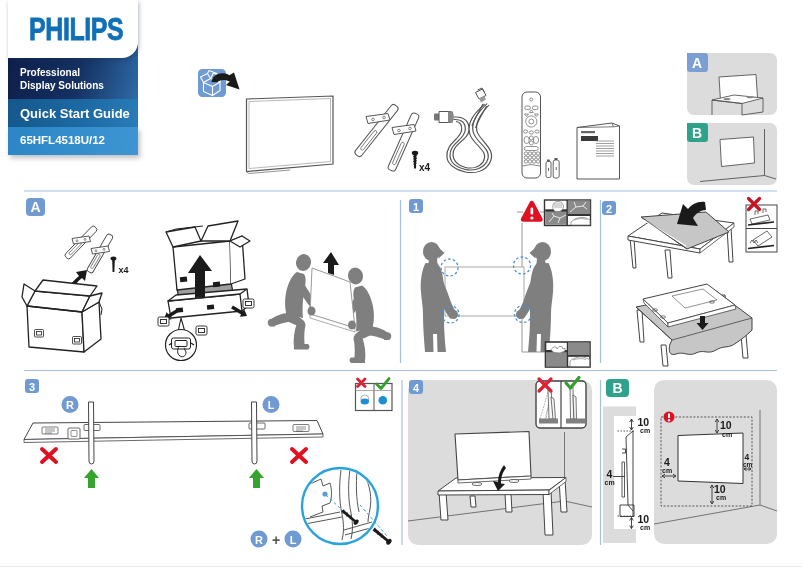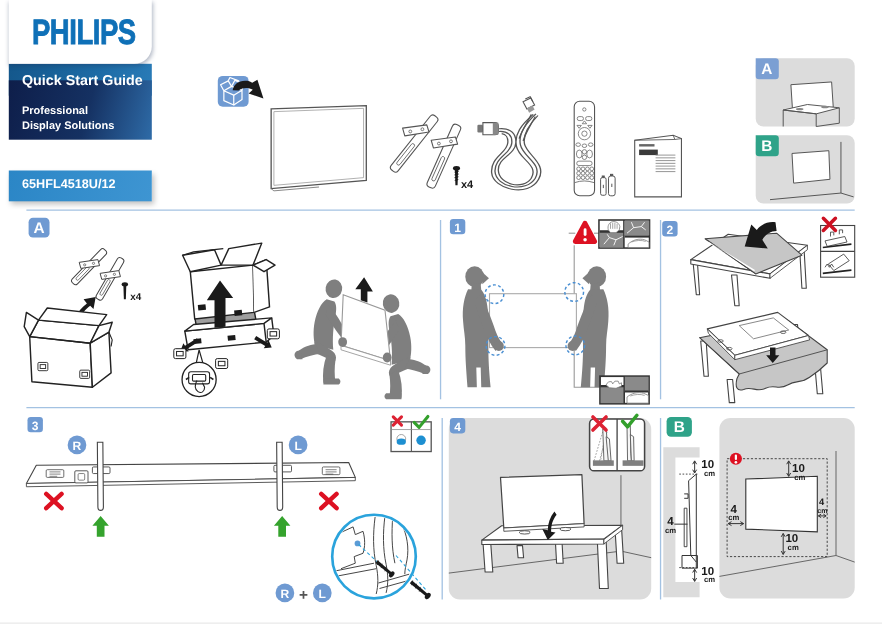--- a/index.html
+++ b/index.html
@@ -4,30 +4,30 @@
 <style>
 html,body{margin:0;padding:0;}
 body{width:802px;height:570px;position:relative;font-family:"Liberation Sans",sans-serif;background:#ffffff;overflow:hidden;}
 #art{position:absolute;left:0;top:0;}
 #logo{position:absolute;left:8px;top:0;width:130px;z-index:5;}
 #lwhite{background:#fff;height:58px;border-radius:0 0 16px 0;box-shadow:1px 2px 4px rgba(30,50,90,0.35);position:relative;z-index:2;}
 #lwhite .ph{position:absolute;left:21px;top:11px;font-weight:bold;color:#0f70b7;font-size:32px;letter-spacing:-0.5px;transform:scaleX(0.78);transform-origin:left;-webkit-text-stroke:0.8px #0f70b7;}
 .band{color:#fff;font-weight:bold;padding-left:12px;box-sizing:border-box;white-space:nowrap;}
 #b1{background:linear-gradient(105deg,#0e1e4a 0%,#153162 55%,#2e6ba7 100%);height:54.5px;margin-top:-14px;font-size:10px;line-height:13px;padding-top:22px;}
 #b2{background:linear-gradient(105deg,#14578b 0%,#1d6ba5 60%,#2a7cb8 100%);height:28.5px;font-size:13px;line-height:29px;}
-#b3{background:linear-gradient(105deg,#2b86c6 0%,#3e95d2 100%);height:28px;font-size:11.5px;line-height:27px;box-shadow:2px 3px 5px rgba(0,0,0,0.25);margin-top:28px;}
+#b3{background:linear-gradient(105deg,#2b86c6 0%,#3e95d2 100%);height:28px;font-size:11.5px;line-height:27px;box-shadow:2px 3px 5px rgba(0,0,0,0.25);}
 </style>
 </head>
 <body>
 <div id="logo">
   <div id="lwhite">
       <span class="ph">PHILIPS</span>
     </div>
+  <div class="band" id="b1">Professional<br>Display Solutions</div>
   <div class="band" id="b2">Quick Start Guide</div>
-  <div class="band" id="b1">Professional<br>Display Solutions</div>
   <div class="band" id="b3">65HFL4518U/12</div>
 </div>
 <svg id="art" width="802" height="570" viewBox="0 0 802 570">
 <defs>
 <clipPath id="zclip">
         <circle cx="340" cy="506" r="36.5"></circle>
       </clipPath>
 </defs>
 
 <g stroke="#a3c2e2" stroke-width="1.2" fill="none">

